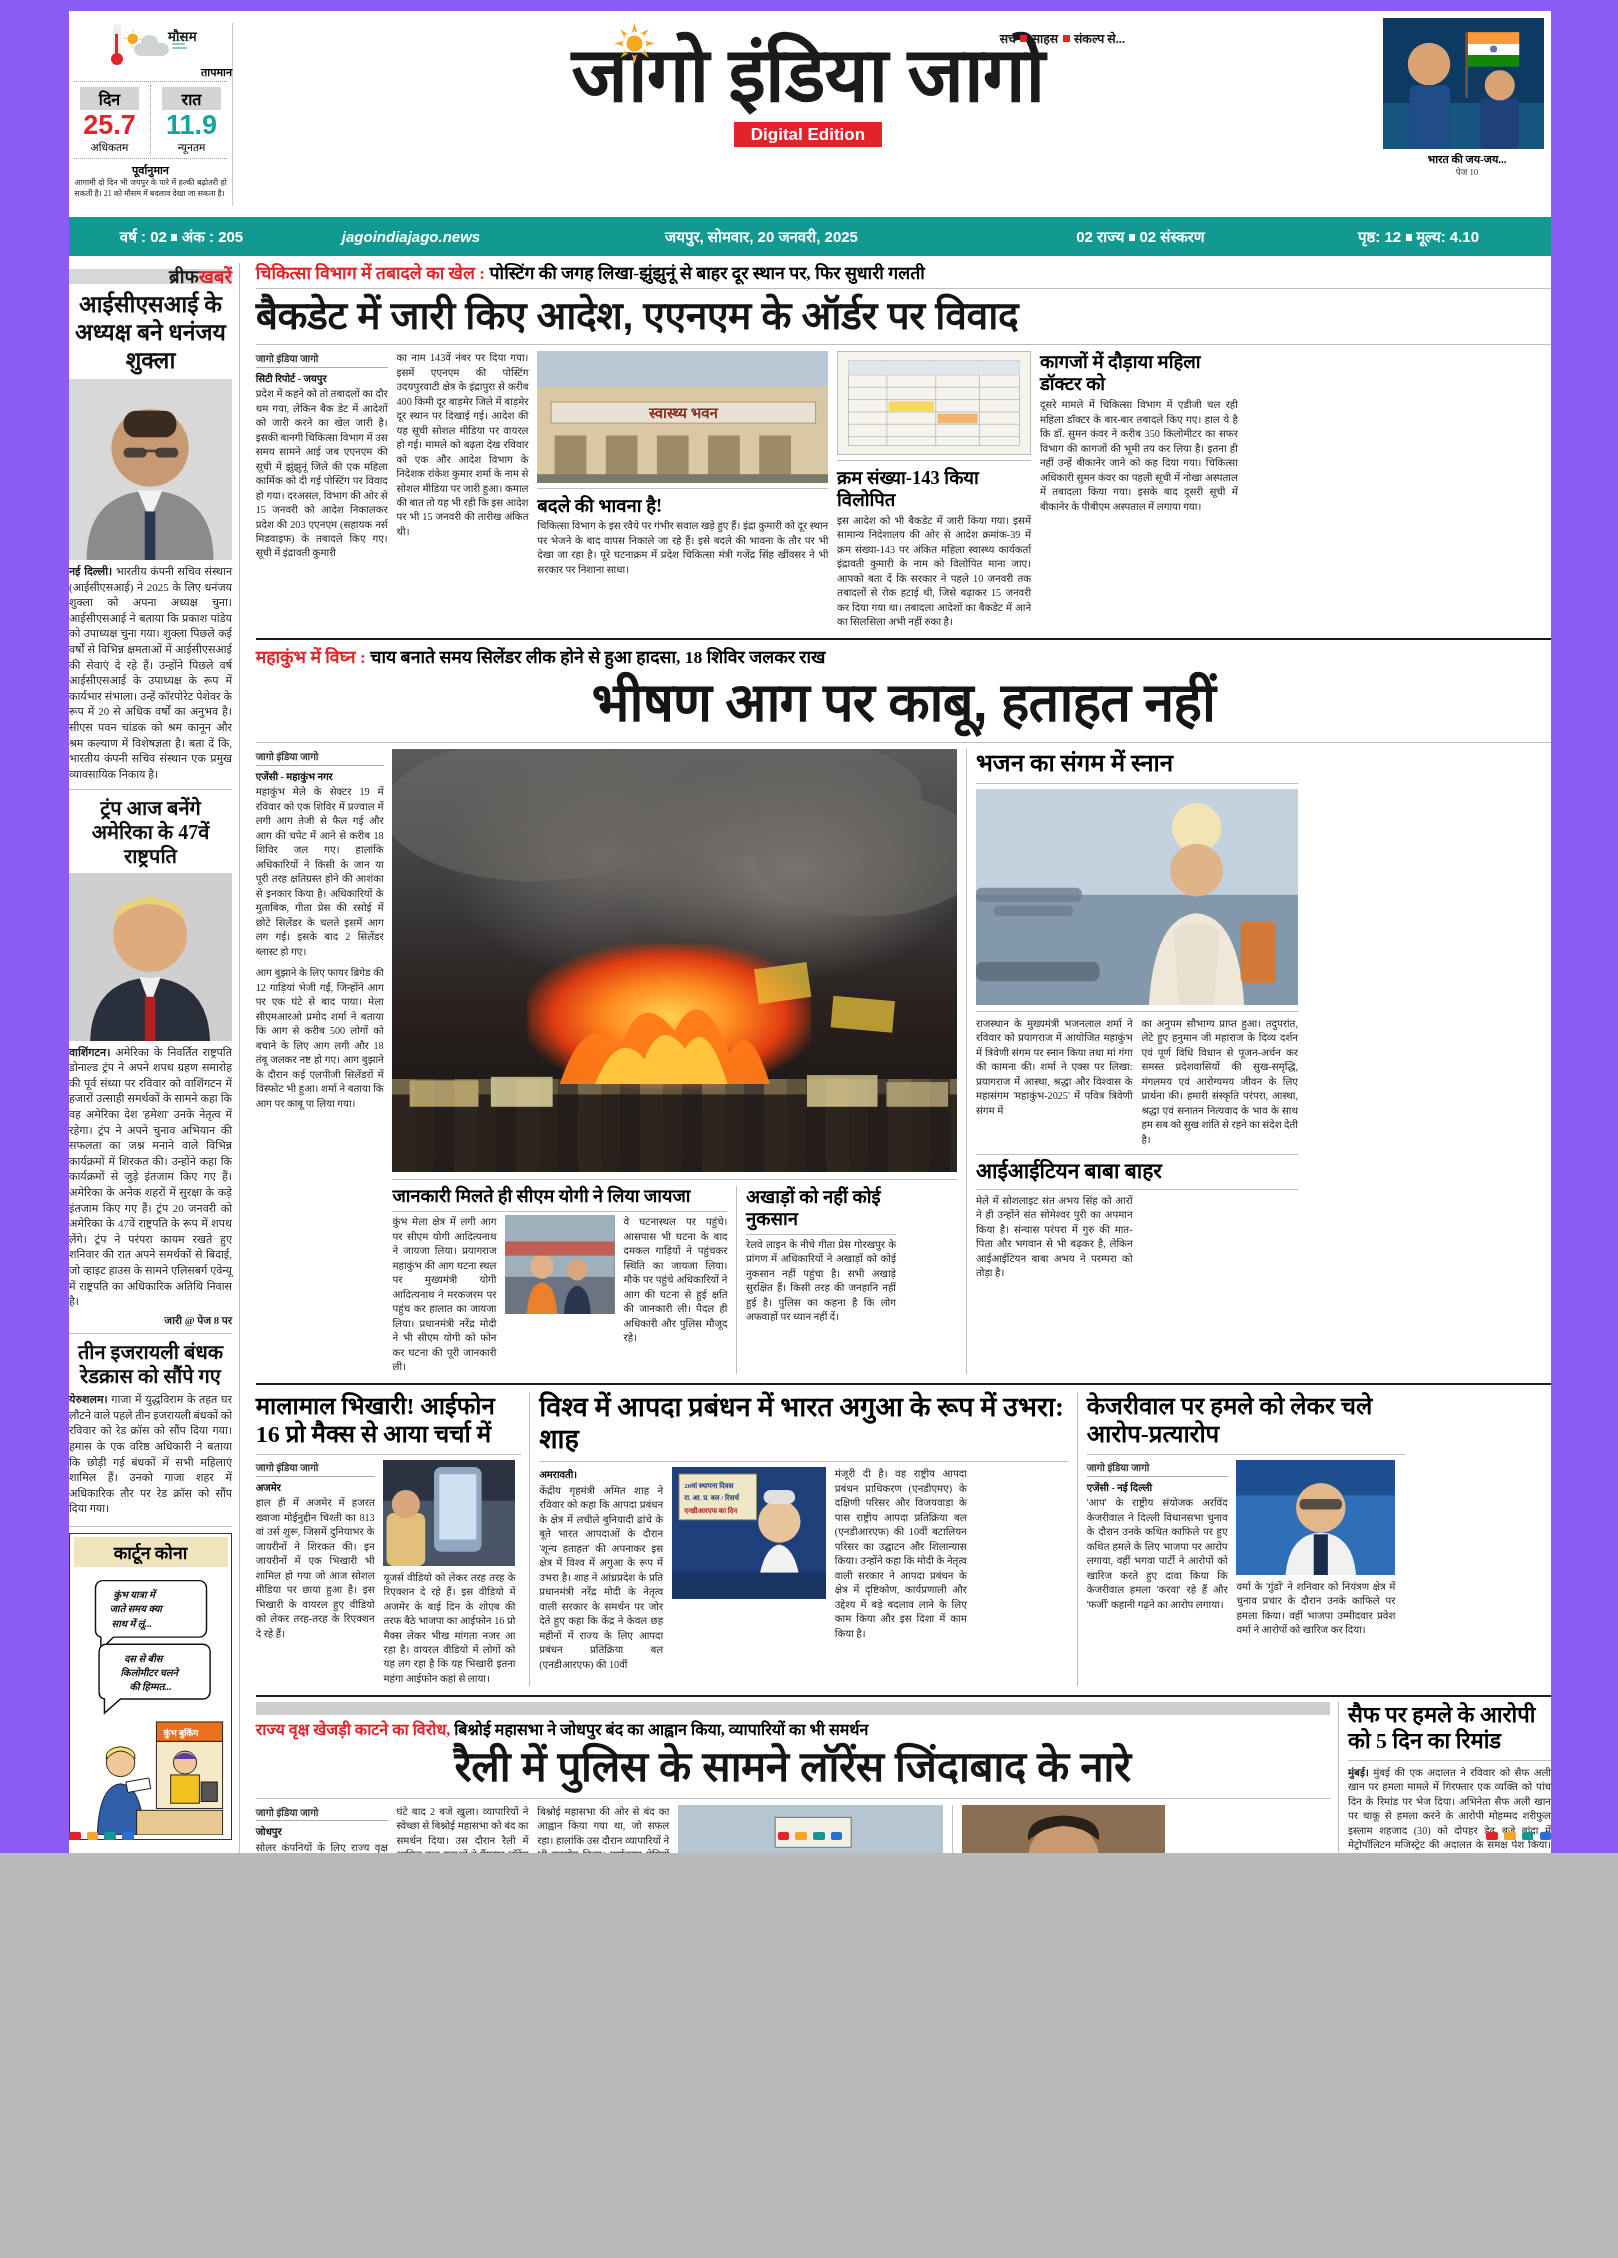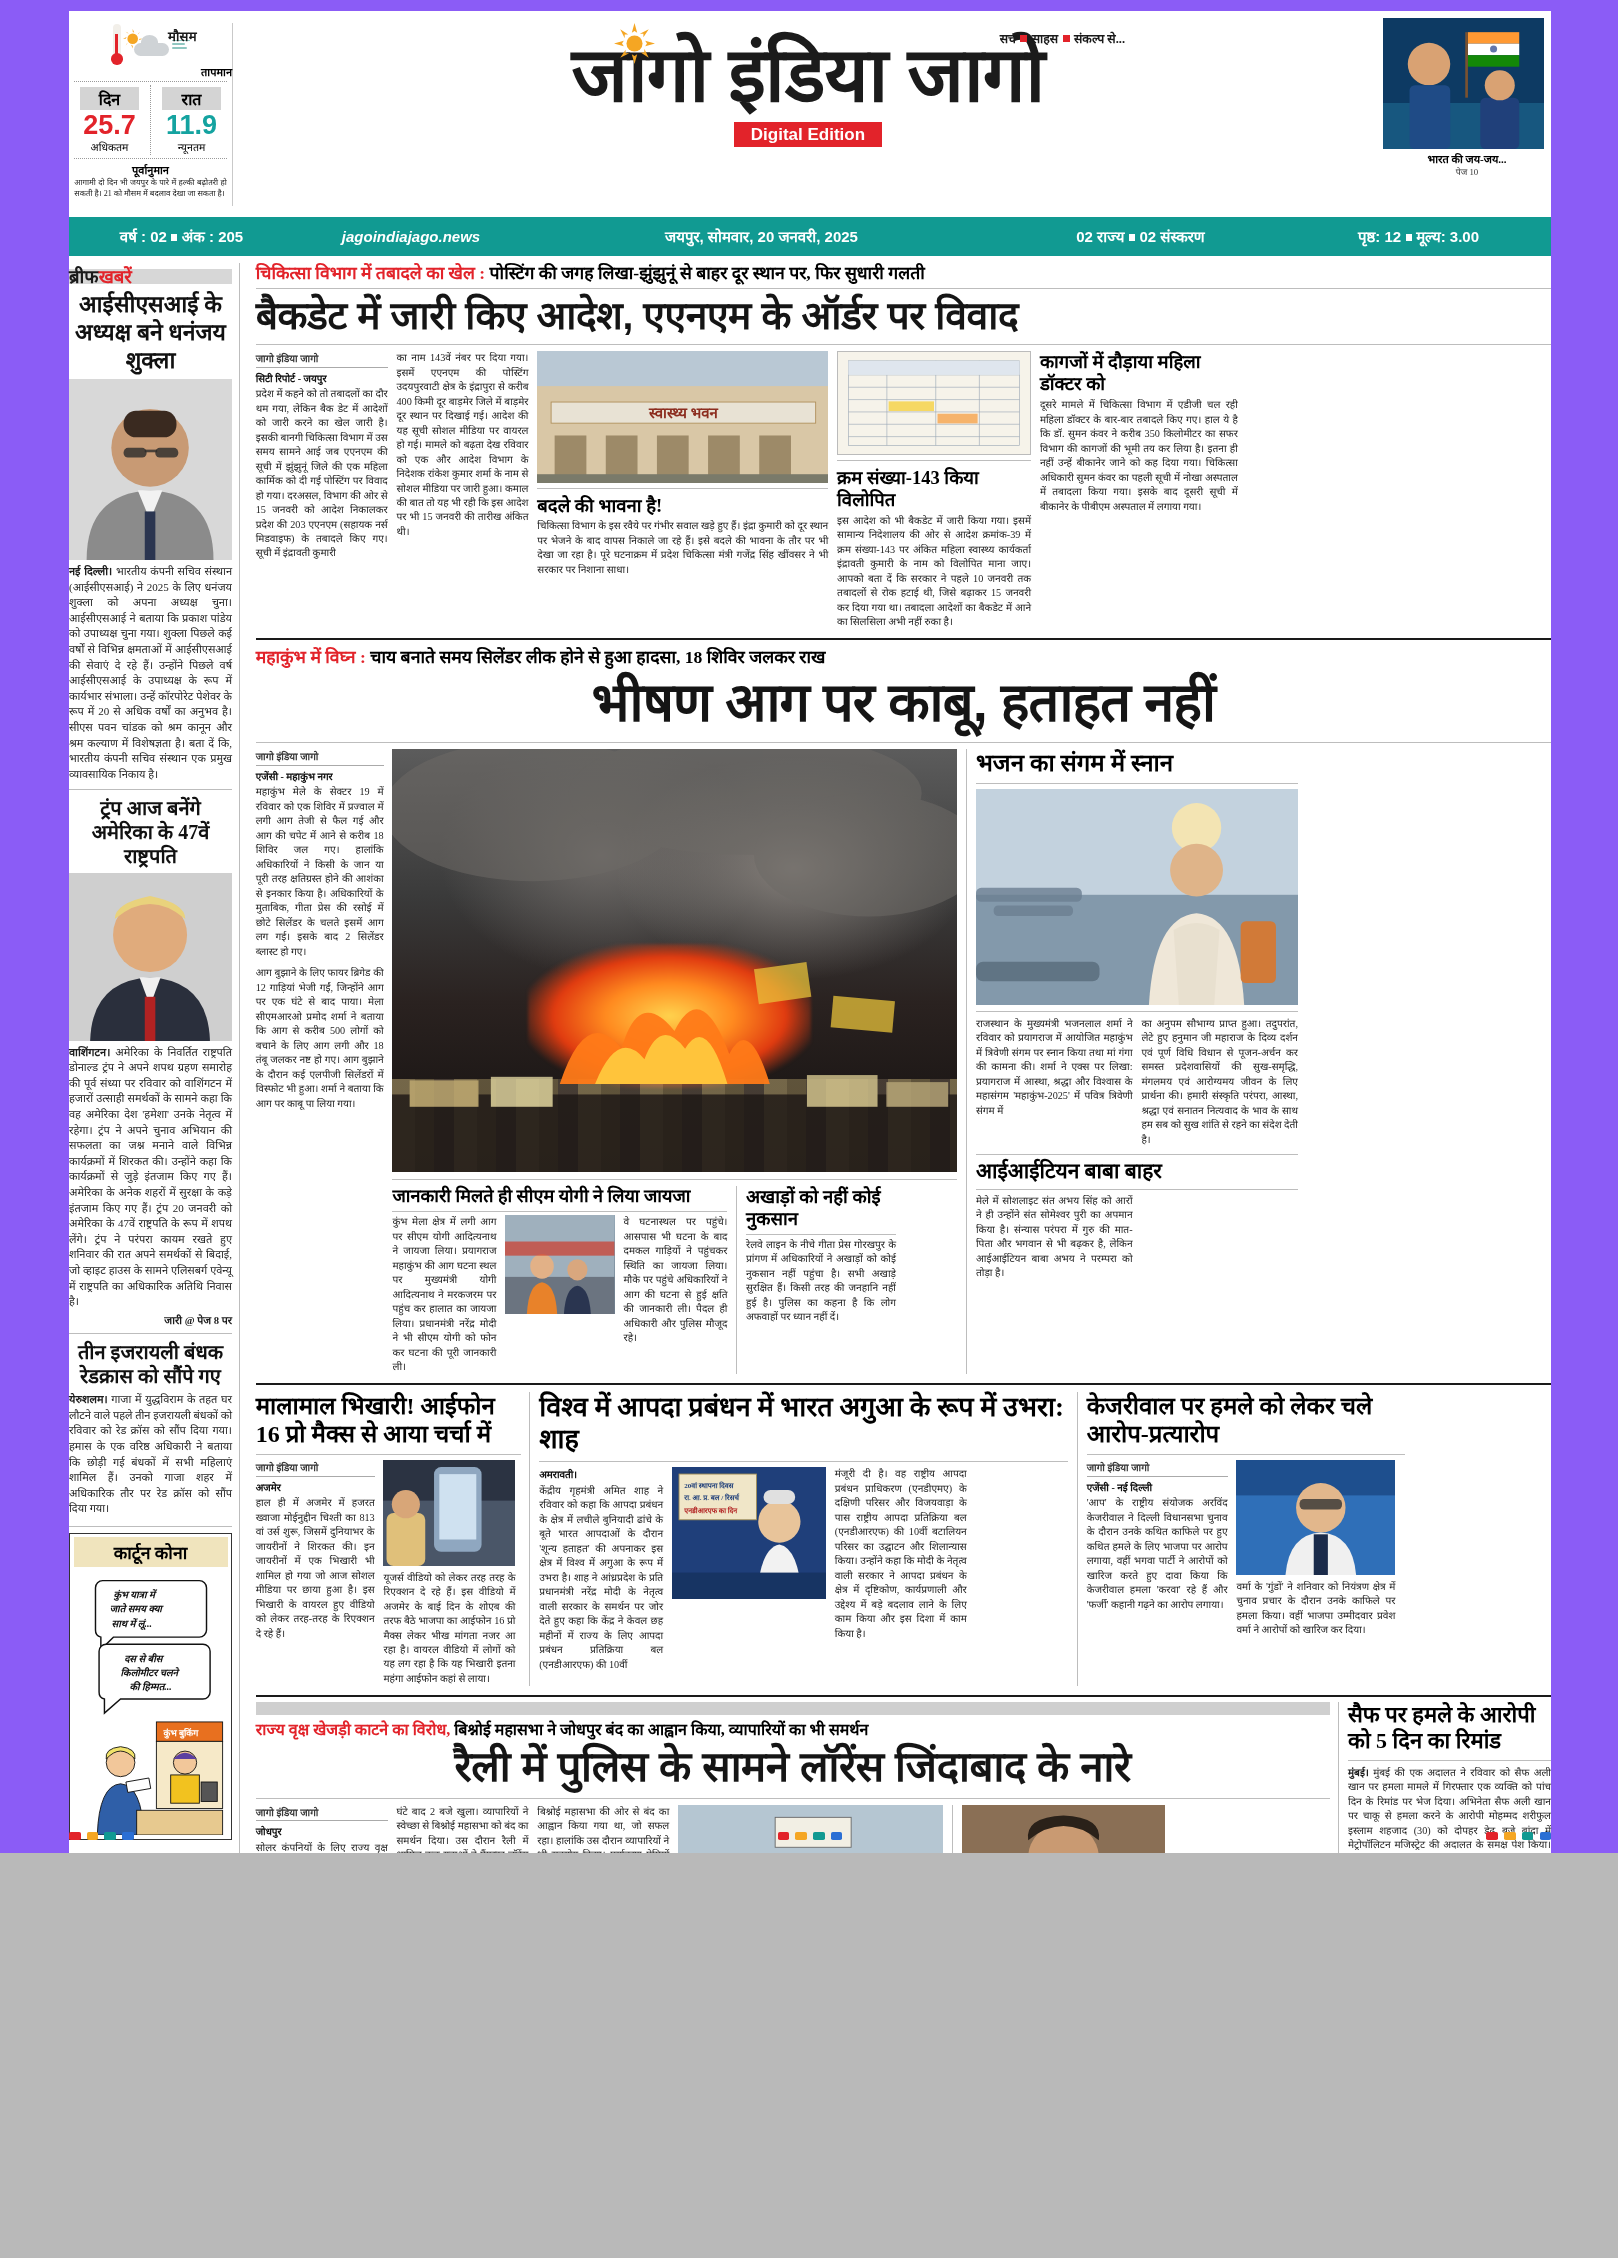--- a/index.html
+++ b/index.html
@@ -100,21 +100,21 @@
 
   
   .body-grid { display:flex; margin-top:7px; }
   .col-left { width:163px; }
   .col-main { flex:1; padding-left:8.8px; }
 
   .sepv { width:0.9px; background:#bdbdbd; }
   .seph { height:0.9px; background:#bdbdbd; margin:6.2px 0; }
   .seph.thick { height:1.8px; background:#1a1a1a; }
 
-  .brief-hd { text-align:left; margin-bottom:3.5px; position:relative;}
+  .brief-hd { text-align:right; margin-bottom:3.5px; position:relative;}
   .brief-hd .bar { position:absolute; left:0; right:0; top:6.2px; height:15px; background:#d7d7d7;}
   .brief-hd span { position:relative; font-size:18.5px; font-weight:bold; font-family:"Liberation Sans",sans-serif;}
   .brief-hd .b1 { color:#1a1a1a; }
   .brief-hd .b2 { color:#e2232a; }
 
   .lead-h { font-size:23px; font-weight:bold; line-height:1.2; text-align:center; color:#111; }
   .lead-h.sm { font-size:20px; }
   .ph { width:100%; background:#dcdcdc; position:relative; overflow:hidden; }
   .ph.portrait { height:181px; }
   .byline { font-size:11px; line-height:1.42; text-align:justify; color:#1d1d1d; }
@@ -265,21 +265,21 @@
   <div class="infobar">
     <div class="ib1">
       <span>वर्ष : 02</span><span class="bsq"></span><span>अंक : 205</span>
     </div>
     <div class="ib2">jagoindiajago.news</div>
     <div class="ib3">जयपुर, सोमवार, 20 जनवरी, 2025</div>
     <div class="ib4">
       <span>02 राज्य</span><span class="bsq"></span><span>02 संस्करण</span>
     </div>
     <div class="ib5">
-      <span>पृष्ठ: 12</span><span class="bsq"></span><span>मूल्य: 3.00</span>
+      <span>पृष्ठ: 12</span><span class="bsq"></span><span>मूल्य: 4.10</span>
     </div>
   </div>
 
   <div class="body-grid">
 
     <div class="col-left">
       <div class="brief-hd">
         <div class="bar"></div>
         <span class="b1">ब्रीफ</span><span class="b2">खबरें</span>
       </div>

